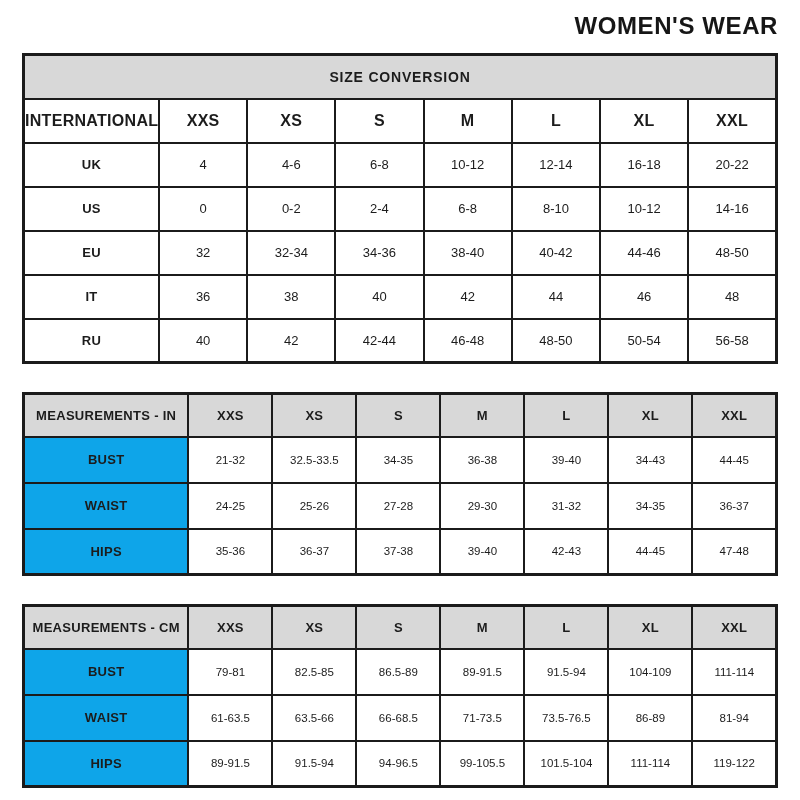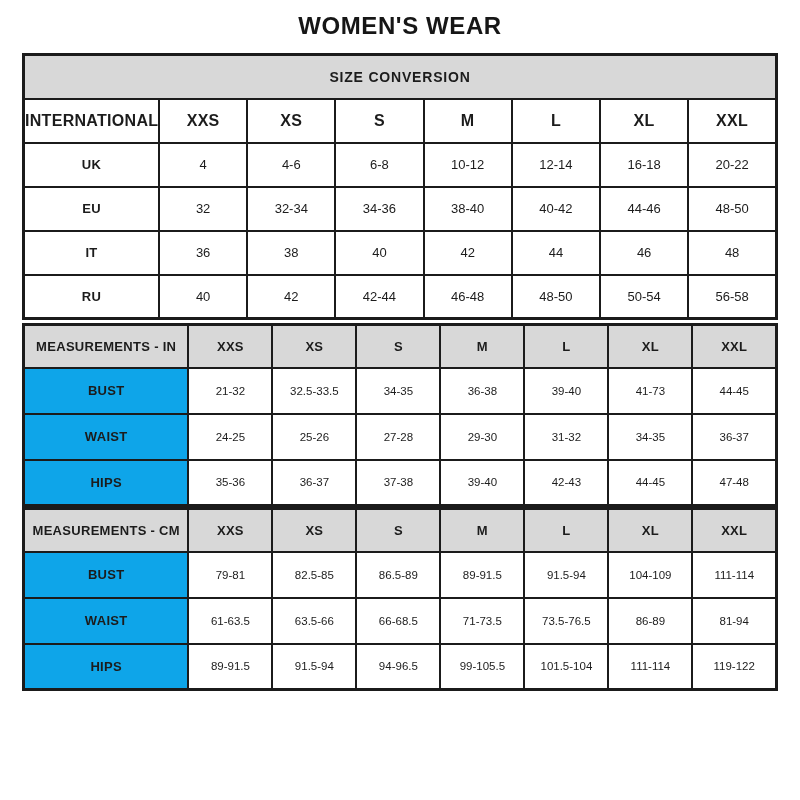--- a/index.html
+++ b/index.html
@@ -1,35 +1,35 @@
 <!DOCTYPE html>
 <html><head>
 <meta charset="utf-8">
 <style>
   * { margin:0; padding:0; box-sizing:border-box; }
   html,body { width:800px; height:800px; background:#ffffff;
     font-family:"Liberation Sans", sans-serif; color:#1c1c1c; }
   .page { width:800px; height:800px; padding:10px 22px 8px; overflow:hidden; }
-  h1 { text-align:center; font-size:24px; font-weight:bold; letter-spacing:0.6px;
+  h1 { text-align:right; font-size:24px; font-weight:bold; letter-spacing:0.6px;
     color:#161616; margin:2px 0 13px; }
   table { width:100%; border-collapse:collapse; table-layout:fixed;
-    border:3px solid #1b1b1b; margin-bottom:3px; }
+    border:3px solid #1b1b1b; margin-bottom:28px; }
   th,td { border:2px solid #1b1b1b; text-align:center; vertical-align:middle;
     overflow:hidden; white-space:nowrap; }
   .banner { background:#d8d8d8; height:44px; font-size:14px; font-weight:bold;
     letter-spacing:0.8px; }
   
   .t1 .colhead th { height:44px; font-size:16px; font-weight:bold; background:#ffffff; letter-spacing:0.3px; }
   .t1 tbody th { font-size:13px; font-weight:bold; letter-spacing:0.3px; }
   .t1 tbody td { height:44px; font-size:13px; }
   
   .t2 .colhead th { background:#d8d8d8; height:43px; font-size:13px; font-weight:bold; letter-spacing:0.3px; }
   .t2 tbody th { font-size:13px; font-weight:bold; background:#0ea5e9; letter-spacing:0.3px; }
   .t2 tbody td { height:46px; font-size:11.5px; }
-  .t2 { margin-bottom:0; }
+  .t2 { margin-bottom:28px; }
   .t3 { margin-bottom:0; }
 </style>
 </head>
 <body>
 
 <main class="page">
   <h1>WOMEN'S WEAR</h1>
 
   <table class="t1">
     <colgroup>
@@ -60,20 +60,30 @@
     <tbody>
       <tr>
         <th>UK</th>
         <td>4</td>
         <td>4-6</td>
         <td>6-8</td>
         <td>10-12</td>
         <td>12-14</td>
         <td>16-18</td>
         <td>20-22</td>
+      </tr>
+      <tr>
+        <th>US</th>
+        <td>0</td>
+        <td>0-2</td>
+        <td>2-4</td>
+        <td>6-8</td>
+        <td>8-10</td>
+        <td>10-12</td>
+        <td>14-16</td>
       </tr>
       <tr>
         <th>EU</th>
         <td>32</td>
         <td>32-34</td>
         <td>34-36</td>
         <td>38-40</td>
         <td>40-42</td>
         <td>44-46</td>
         <td>48-50</td>
@@ -125,21 +135,21 @@
       </tr>
     </thead>
     <tbody>
       <tr>
         <th>BUST</th>
         <td>21-32</td>
         <td>32.5-33.5</td>
         <td>34-35</td>
         <td>36-38</td>
         <td>39-40</td>
-        <td>41-73</td>
+        <td>34-43</td>
         <td>44-45</td>
       </tr>
       <tr>
         <th>WAIST</th>
         <td>24-25</td>
         <td>25-26</td>
         <td>27-28</td>
         <td>29-30</td>
         <td>31-32</td>
         <td>34-35</td>

